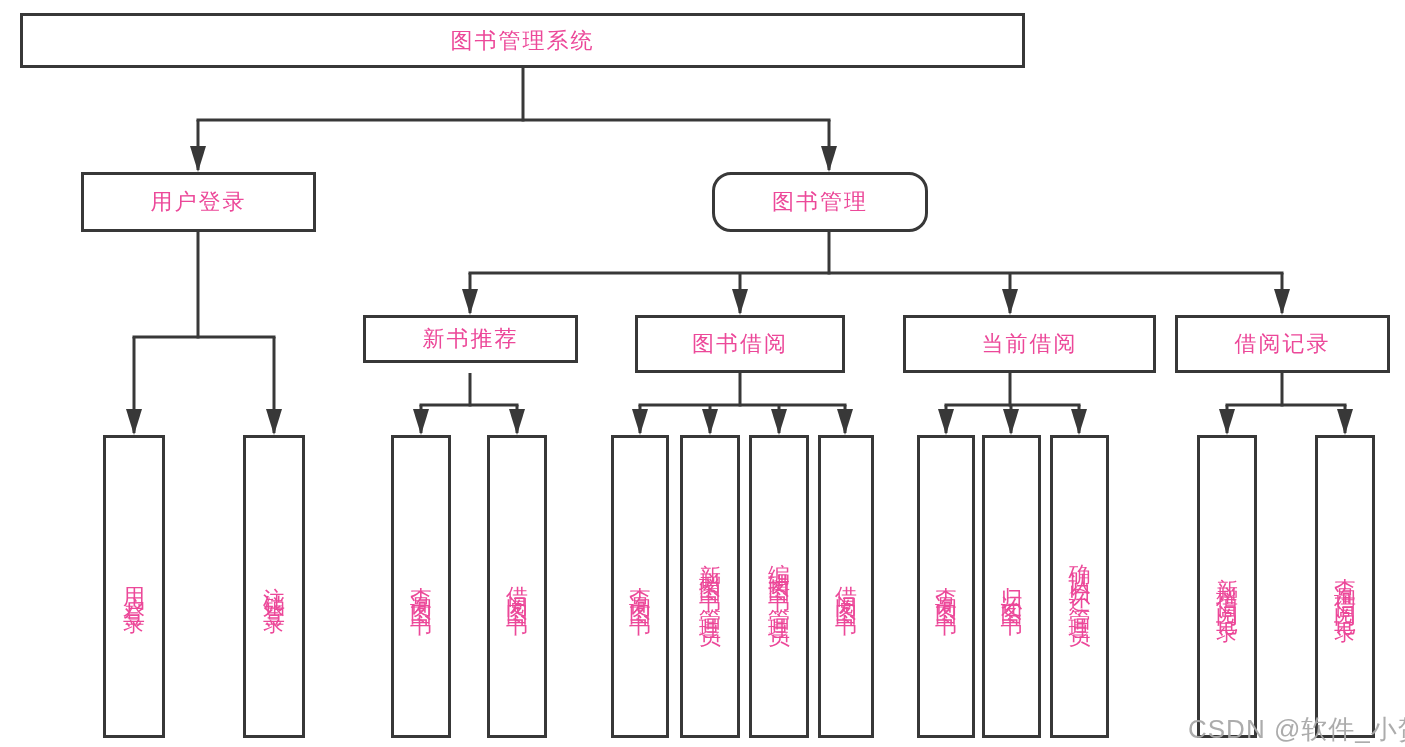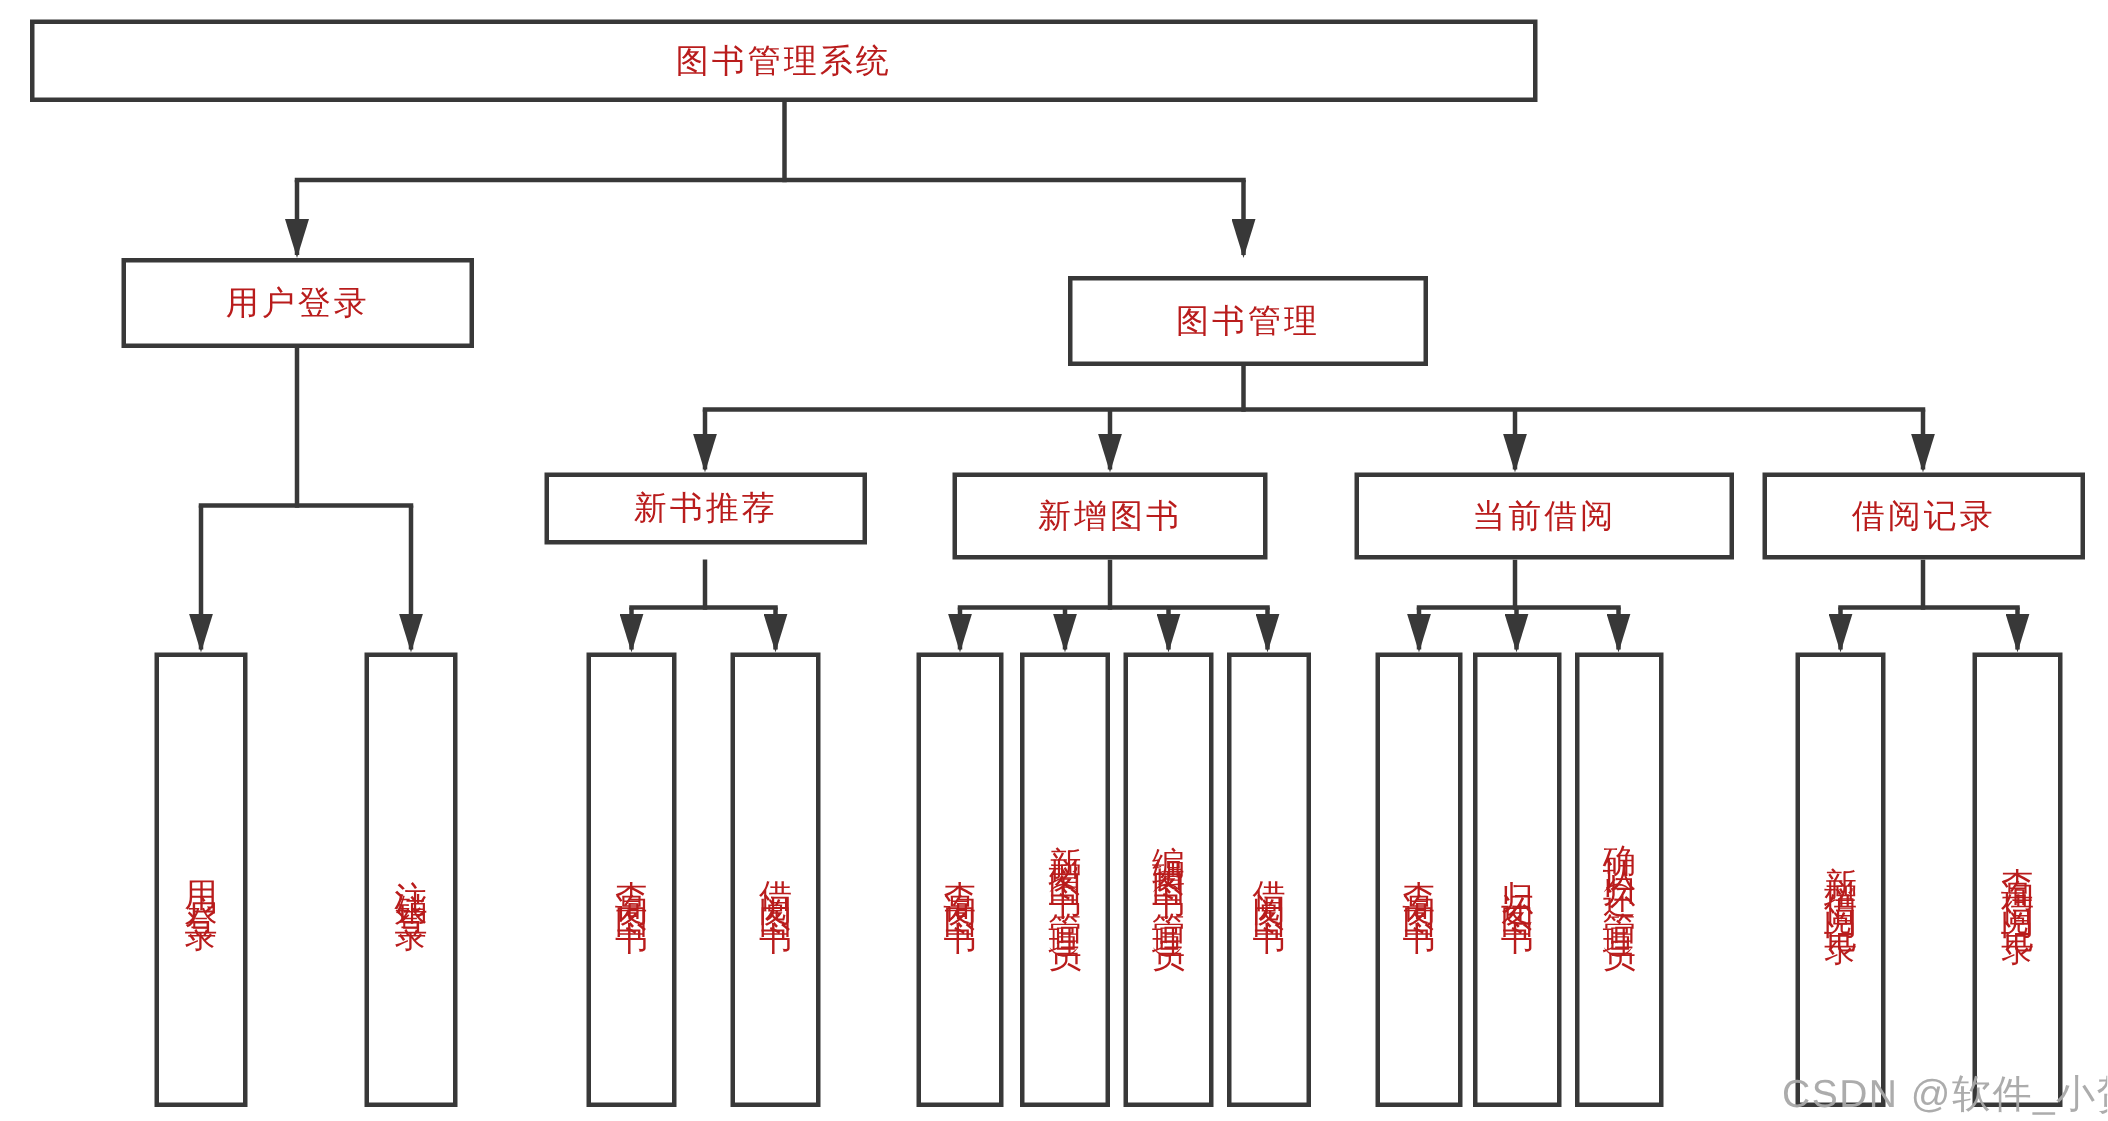--- a/index.html
+++ b/index.html
@@ -22,21 +22,21 @@
     height: 747px;
   }
   .node {
     position: absolute;
     box-sizing: border-box;
     background: #ffffff;
     border: 3px solid #383838;
     display: flex;
     align-items: center;
     justify-content: center;
-    color: #b91c1c;
+    color: #ec4899;
   }
   .node .lbl {
     font-size: 22px;
     letter-spacing: 2px;
     white-space: nowrap;
   }
   .vnode .lbl {
     writing-mode: vertical-rl;
     text-orientation: mixed;
     font-size: 22px;
@@ -110,29 +110,29 @@
     </g>
   </svg>
 
   <div class="node hnode" style="left:20px; top:13px; width:1005px; height:55px;">
     <span class="lbl">图书管理系统</span>
   </div>
 
   <div class="node hnode" style="left:81px; top:172px; width:235px; height:60px;">
     <span class="lbl">用户登录</span>
   </div>
-  <div class="node hnode" style="left:712px; top:184px; width:240px; height:60px;">
+  <div class="node hnode" style="left:712px; top:172px; width:216px; height:60px;border-radius:19px;">
     <span class="lbl">图书管理</span>
   </div>
 
   <div class="node hnode" style="left:363px; top:315px; width:215px; height:48px;">
     <span class="lbl">新书推荐</span>
   </div>
   <div class="node hnode" style="left:635px; top:315px; width:210px; height:58px;">
-    <span class="lbl">新增图书</span>
+    <span class="lbl">图书借阅</span>
   </div>
   <div class="node hnode" style="left:903px; top:315px; width:253px; height:58px;">
     <span class="lbl">当前借阅</span>
   </div>
   <div class="node hnode" style="left:1175px; top:315px; width:215px; height:58px;">
     <span class="lbl">借阅记录</span>
   </div>
 
   <div class="node vnode" style="left:103px; top:435px; width:62px; height:303px;">
     <span class="lbl">用户登录</span>

